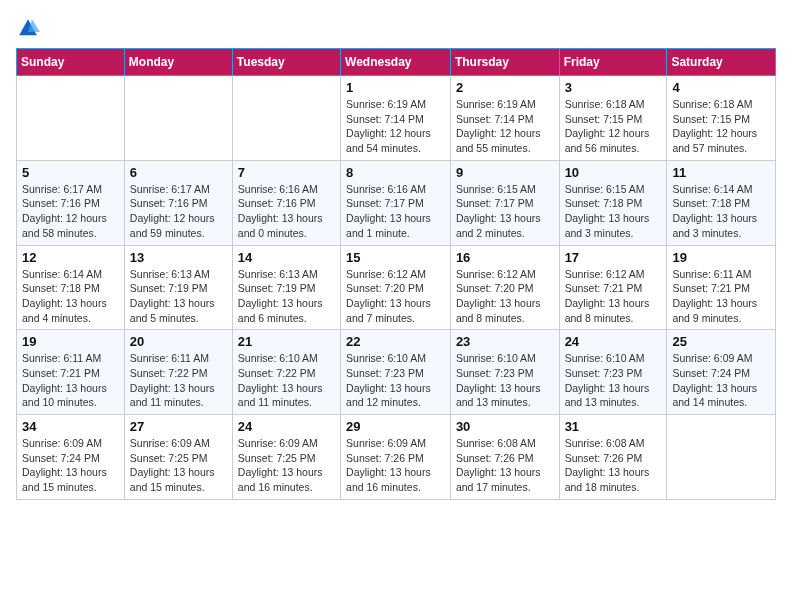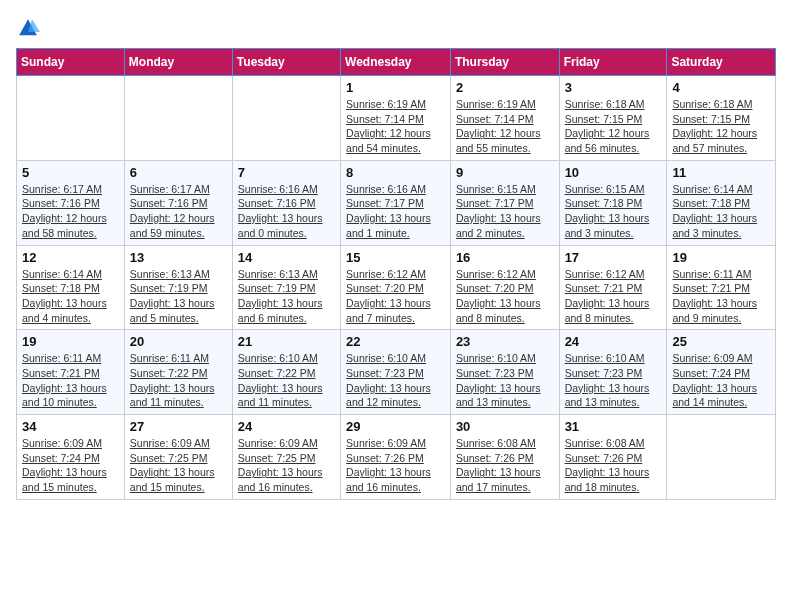--- a/index.html
+++ b/index.html
@@ -73,21 +73,20 @@
     .day-number {
       font-weight: bold;
       font-size: 13px;
       margin-bottom: 2px;
       color: #111;
     }
     .day-info {
       font-size: 10.5px;
       color: #333;
       line-height: 1.4;
-      text-decoration: underline;
     }
     tbody tr:nth-child(even) td {
       background-color: #f5f8ff;
     }
     tbody tr:nth-child(odd) td {
       background-color: #ffffff;
     }
     td.empty {
       background-color: #f9f9f9;
     }

